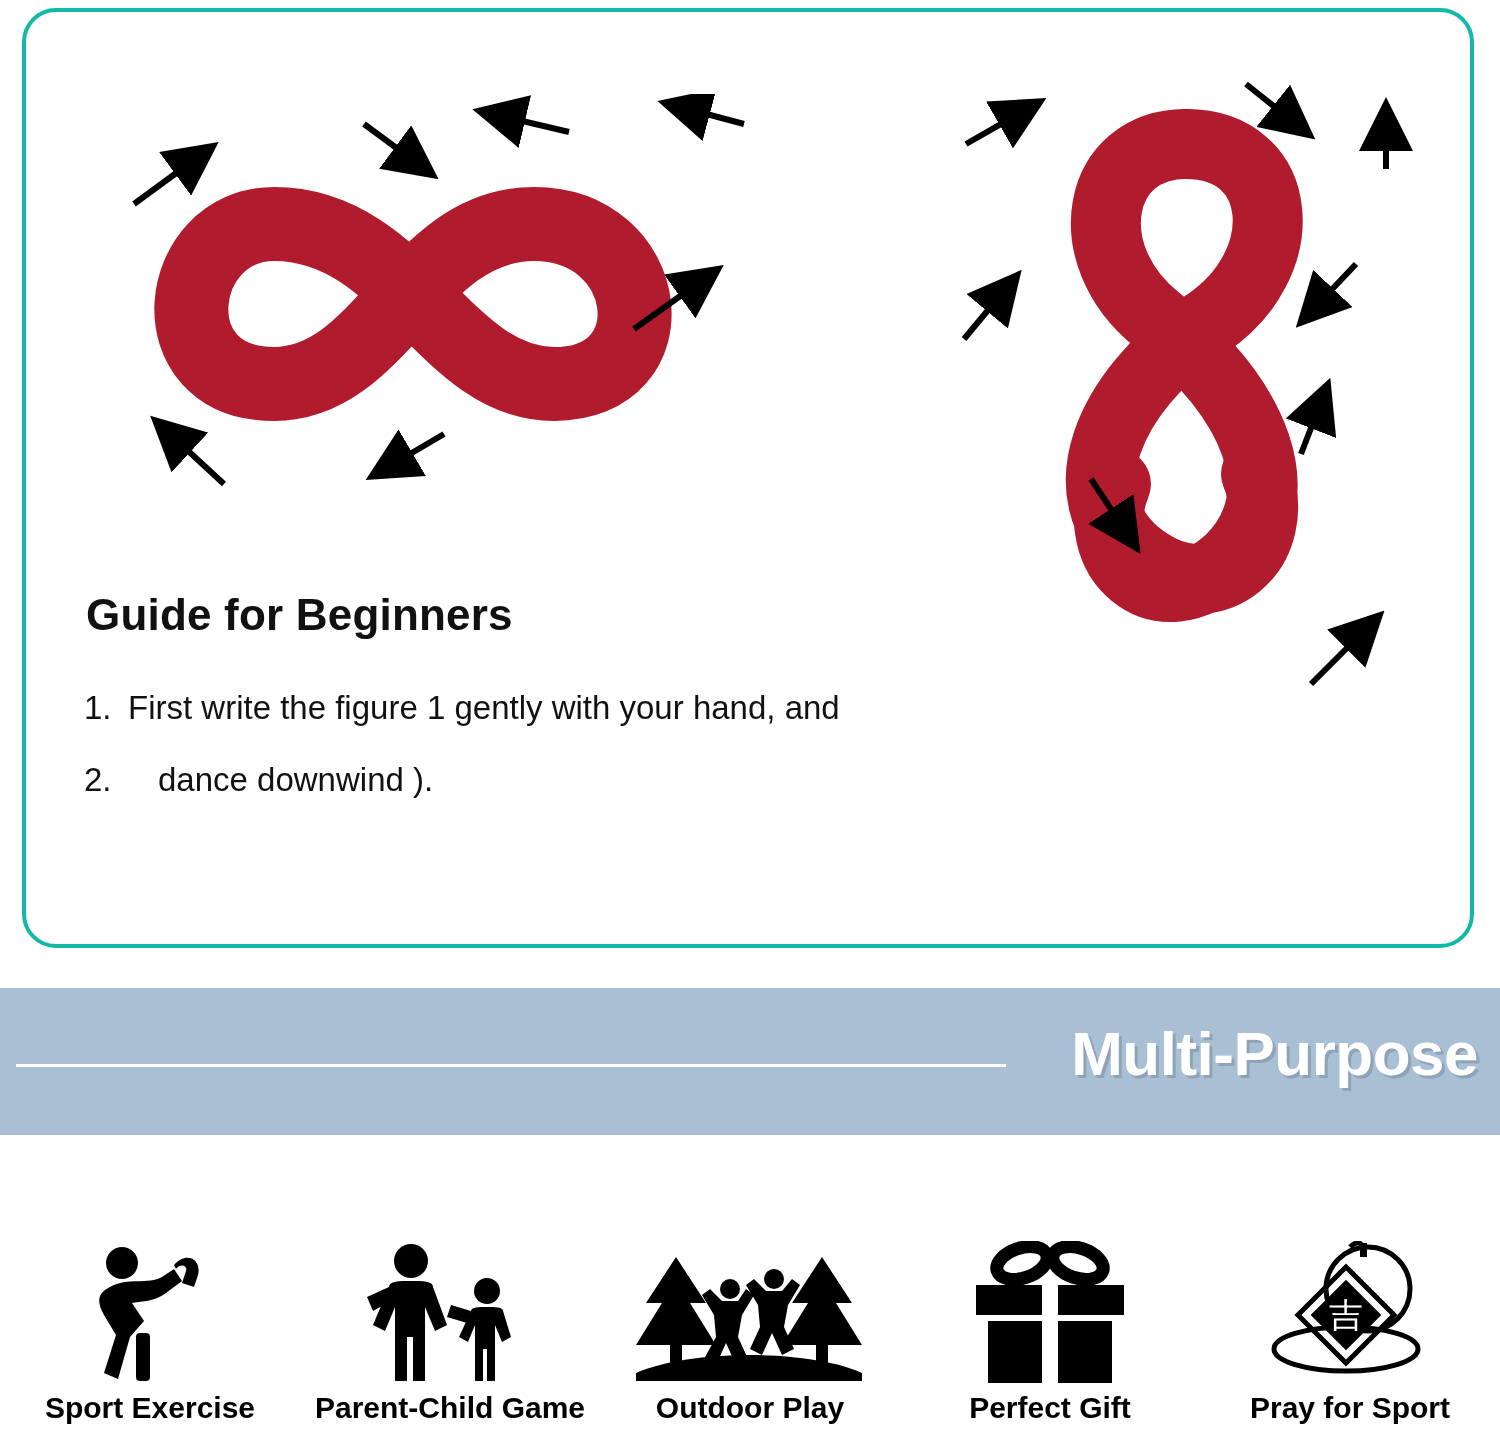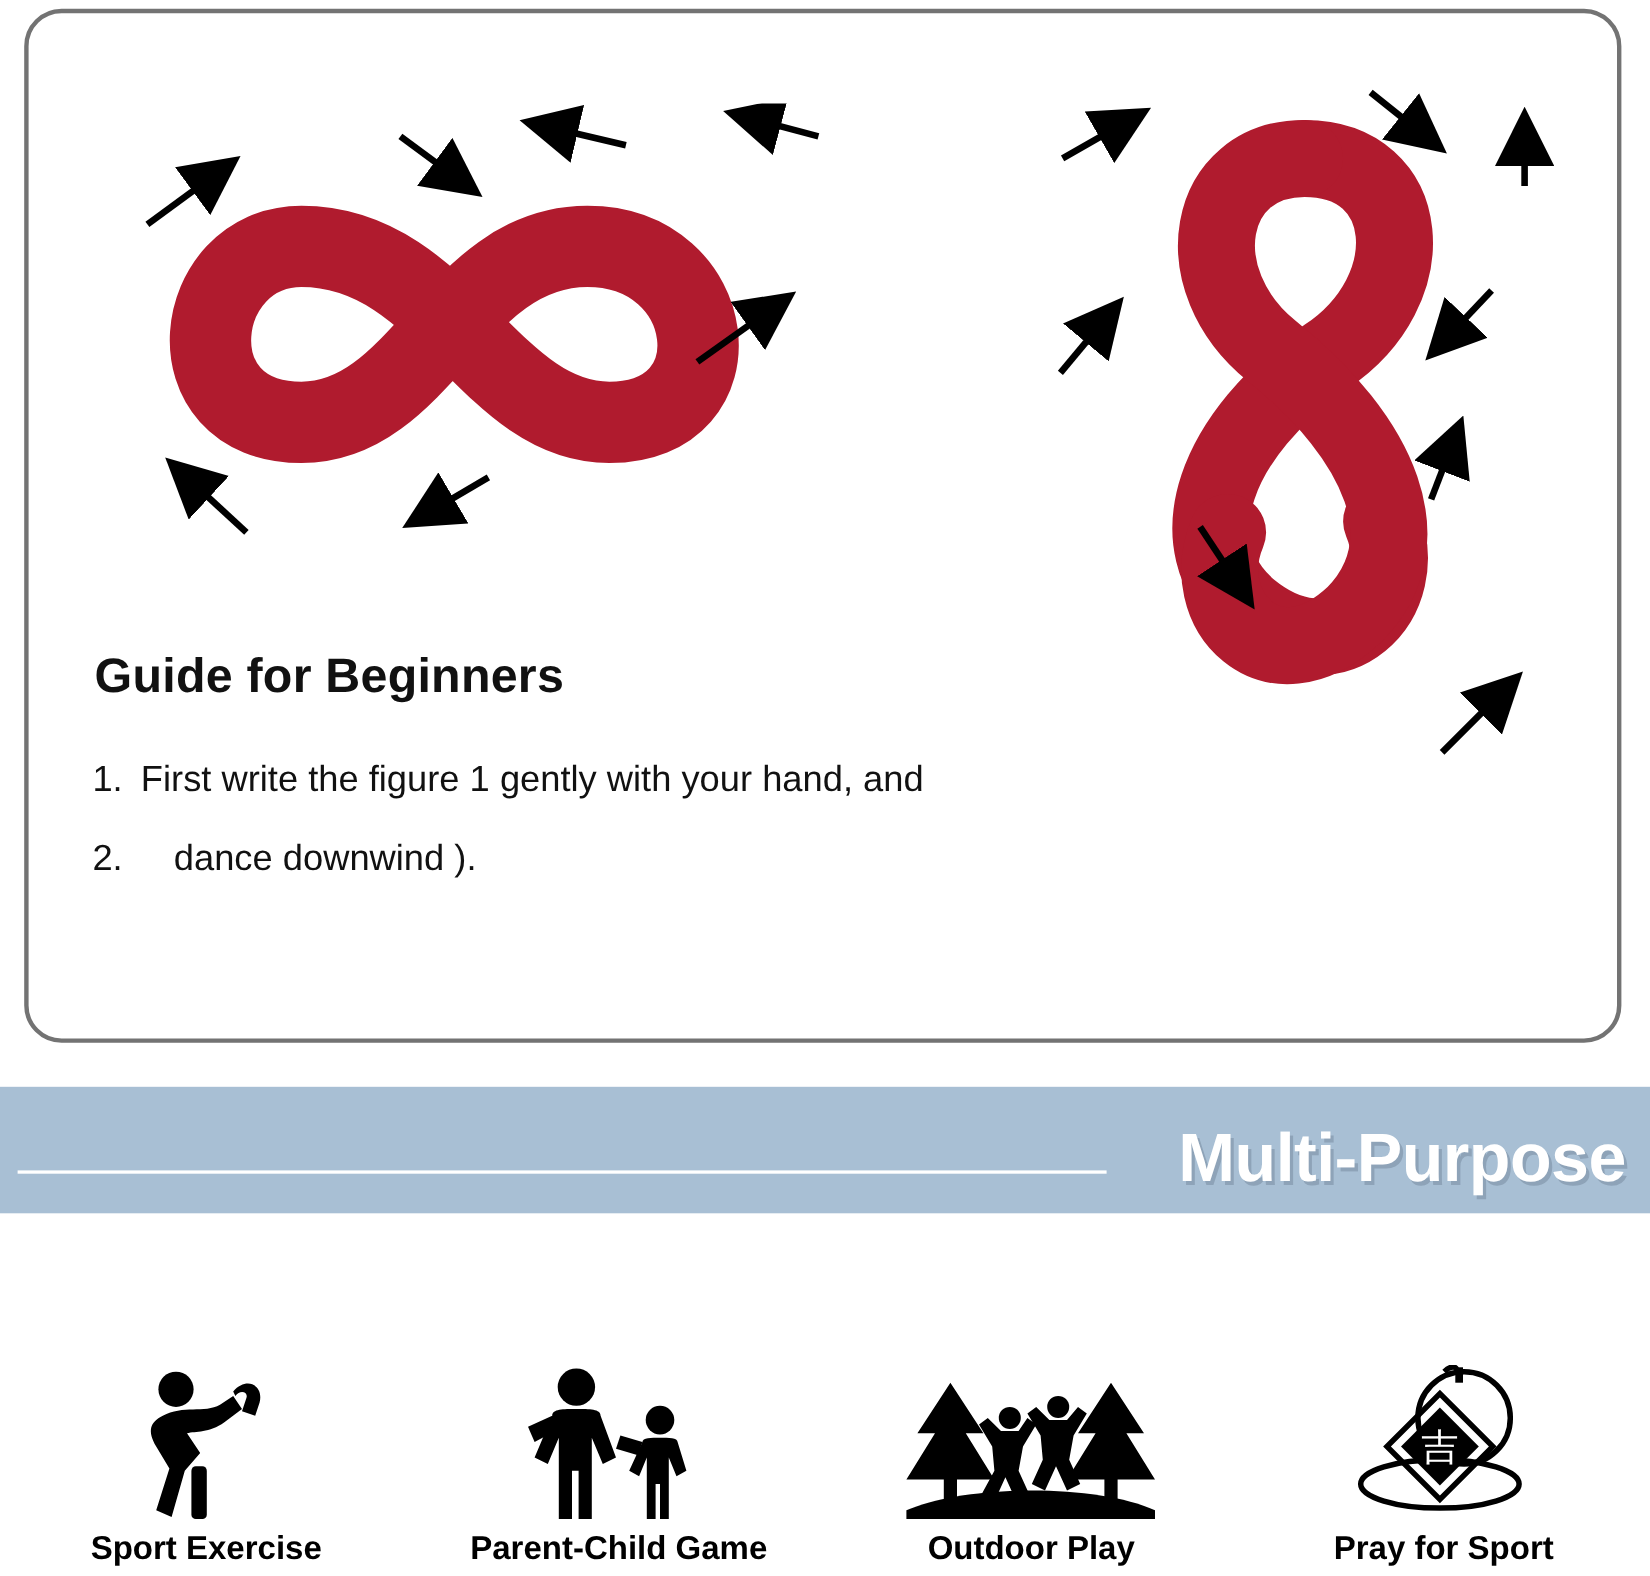--- a/index.html
+++ b/index.html
@@ -16,21 +16,21 @@
   }
 
   
   .guide-card {
     position: absolute;
     left: 22px;
     top: 8px;
     width: 1452px;
     height: 940px;
     background: #ffffff;
-    border: 4px solid #737373;
+    border: 4px solid #14b8a6;
     border-radius: 34px;
     box-sizing: border-box;
     overflow: hidden;
   }
   .guide-card-inner {
     position: absolute;
     inset: 0;
     border-radius: 30px;
   }
 
@@ -88,21 +88,21 @@
   .guide-item.second .txt .l2 {
     padding-left: 30px;
   }
 
   
   .banner {
     position: absolute;
     left: 0;
     top: 988px;
     width: 1500px;
-    height: 115px;
+    height: 147px;
     background: #a8bfd4;
   }
   .banner-rule {
     position: absolute;
     left: 16px;
     top: 76px;
     width: 990px;
     height: 3px;
     background: #ffffff;
   }
@@ -270,20 +270,32 @@
         <circle cx="100" cy="48" r="10" fill="#000"></circle>
         <path d="M92 60 L108 60 L116 48 L124 54 L112 74 L108 96 L118 118 L106 124 L96 102 L86 124 L74 118 L86 96 L84 74 L72 54 L80 48 Z" fill="#000"></path>
         <circle cx="144" cy="38" r="10" fill="#000"></circle>
         <path d="M136 50 L152 50 L162 38 L170 44 L158 64 L154 86 L164 108 L152 114 L142 92 L132 114 L120 108 L130 86 L128 64 L116 44 L124 38 Z" fill="#000"></path>
         <path d="M6 132 C60 108 180 108 232 132 L232 140 L6 140 Z" fill="#000"></path>
       </svg>
     </div>
     <div class="caption">Outdoor Play</div>
   </div>
 
+  <div class="feature">
+    <div class="icon-wrap">
+      <svg width="180" height="150" viewBox="0 0 180 150" xmlns="http://www.w3.org/2000/svg">
+        <ellipse cx="62" cy="22" rx="26" ry="15" transform="rotate(-18 62 22)" fill="none" stroke="#000" stroke-width="13"></ellipse>
+        <ellipse cx="118" cy="22" rx="26" ry="15" transform="rotate(18 118 22)" fill="none" stroke="#000" stroke-width="13"></ellipse>
+        <rect x="16" y="44" width="148" height="30" fill="#000"></rect>
+        <rect x="28" y="80" width="124" height="62" fill="#000"></rect>
+        <rect x="82" y="44" width="16" height="98" fill="#fff"></rect>
+      </svg>
+    </div>
+    <div class="caption">Perfect Gift</div>
+  </div>
 
   <div class="feature">
     <div class="icon-wrap">
       <svg width="200" height="150" viewBox="0 0 200 150" xmlns="http://www.w3.org/2000/svg">
         <circle cx="118" cy="48" r="42" fill="none" stroke="#000" stroke-width="5"></circle>
         <path d="M112 8 C112 -2 104 2 100 6" fill="none" stroke="#000" stroke-width="5"></path>
         <rect x="110" y="2" width="7" height="14" fill="#000"></rect>
         <ellipse cx="96" cy="108" rx="72" ry="22" fill="none" stroke="#000" stroke-width="5"></ellipse>
         <g transform="translate(96 74) rotate(45)">
           <rect x="-34" y="-34" width="68" height="68" fill="none" stroke="#000" stroke-width="5"></rect>

